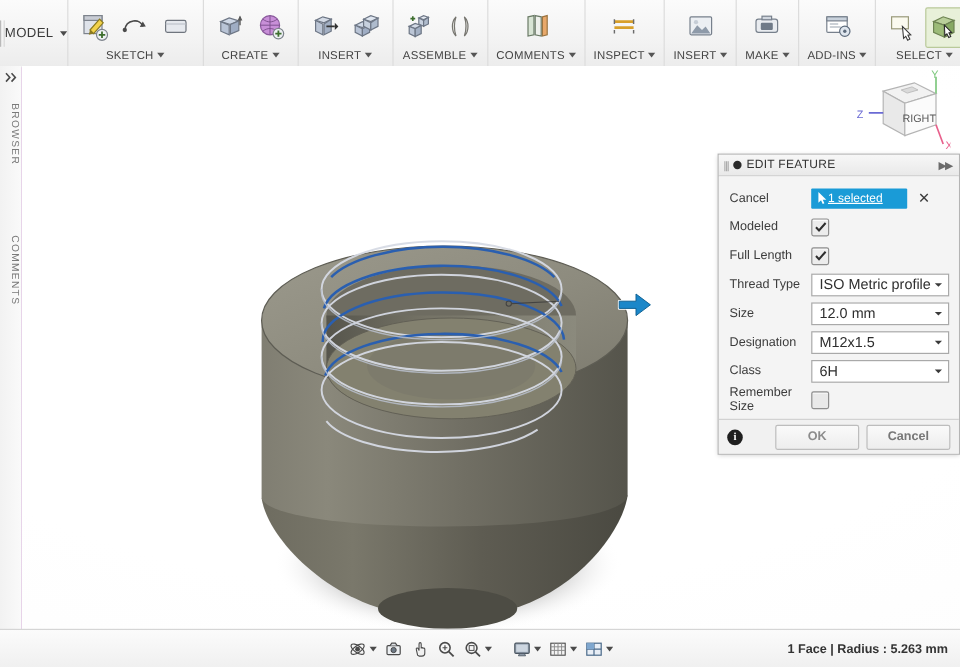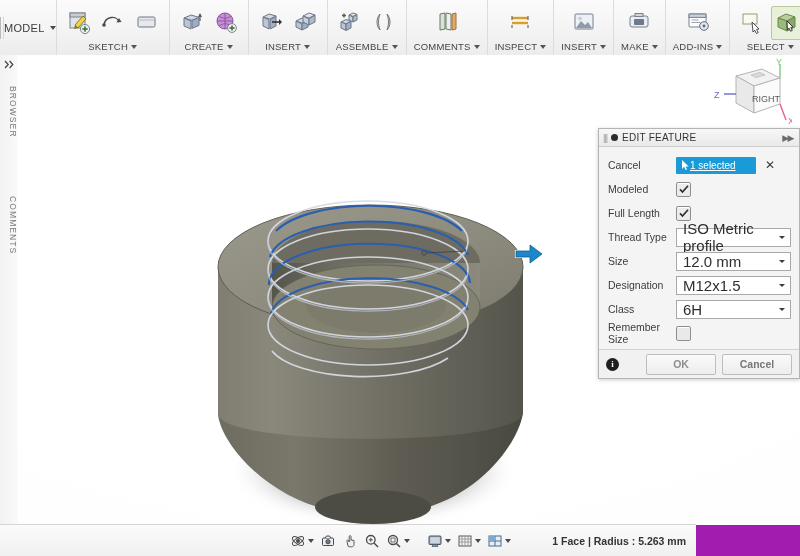--- a/index.html
+++ b/index.html
@@ -120,21 +120,21 @@
     width:13px;height:13px; background:#ececec;
     border:1px solid #8e8e8e; border-radius:2px;
     display:flex;align-items:center;justify-content:center;
     box-shadow: inset 0 1px 0 #fff;
   }
   .cbox.off { background:#e9e9e9; }
 
   .ddown {
     flex:1; height:17px; background:#fff; border:1px solid #a9a9a9;
     display:flex; align-items:center; justify-content:space-between;
-    padding: 0 5px 0 6px; font-size:15px; color:#2e2e2e;
+    padding: 0 5px 0 6px; font-size:12px; color:#2e2e2e;
   }
   .ddown .caret { border-top-color:#3a3a3a; border-left-width:3px;border-right-width:3px;border-top-width:3.5px;}
 
   .dlg-foot {
     border-top:1px solid #d2d2d2; background:#f1f1f1;
     height:28px; display:flex; align-items:center; padding: 0 7px;
   }
   .info-dot {
     width:13px;height:13px;border-radius:50%;background:#1f1f1f;color:#fff;
     font-size:9px; display:flex;align-items:center;justify-content:center;
@@ -145,21 +145,21 @@
     height:19px; min-width:46px; padding:0 11px; margin-left:6px;
     background:linear-gradient(to bottom,#fafafa,#ededed);
     border:1px solid #bdbdbd; border-radius:2px;
     font-size:10.5px; color:#8c8c8c;
     display:flex;align-items:center;justify-content:center;font-weight:bold;
   }
   .btn.cancel { color:#777; }
 
   
   .bottombar {
-    position:absolute; left:0; bottom:0; width:696px; height:31px;
+    position:absolute; left:0; bottom:0; width:800px; height:31px;
     background: linear-gradient(to bottom,#fbfbfb,#f0f0f0);
     border-top: 1px solid #d5d5d5;
     display:flex; align-items:center;
   }
   .navtools {
     position:absolute; left:0; width:800px; display:flex;
     align-items:center; justify-content:center; gap:2px;
   }
   .navbtn { display:flex;align-items:center; gap:2px; padding:0 2px; }
   .navsep { width:9px; }

